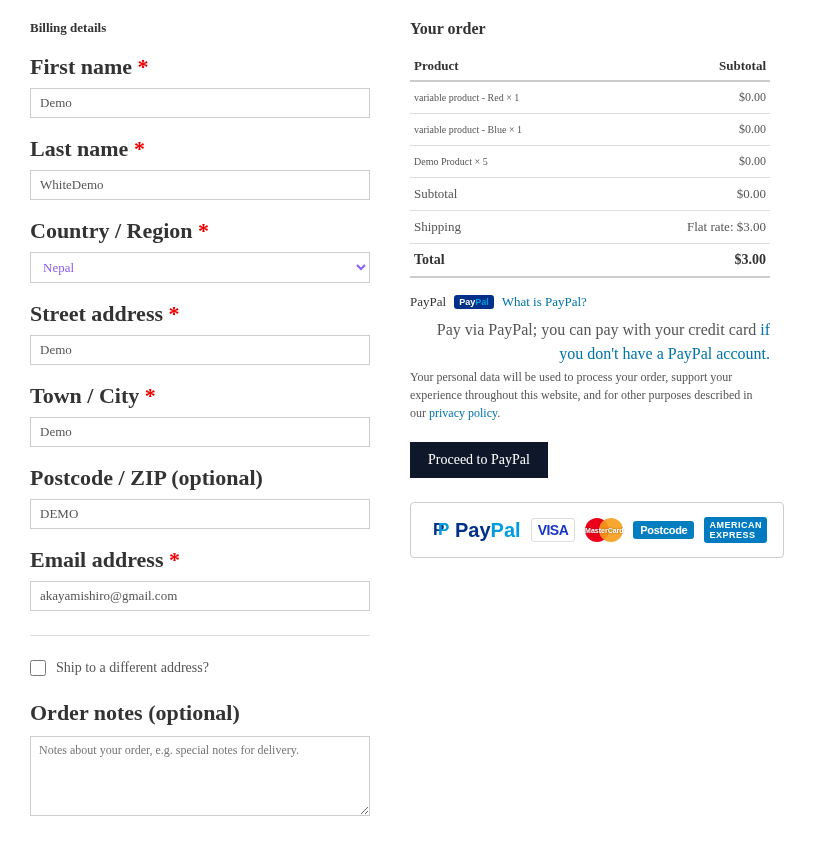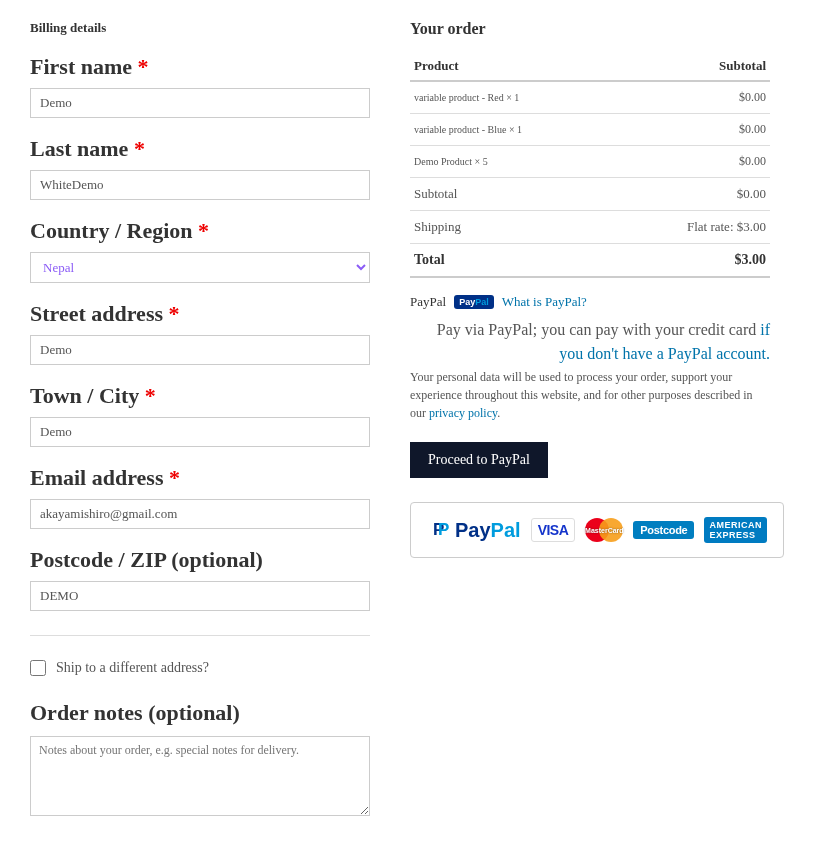--- a/index.html
+++ b/index.html
@@ -376,31 +376,31 @@
     <div class="field-group">
       <label class="field-label">
         <span>Town / City</span>
         <span class="required">*</span>
       </label>
       <input class="field-input" type="text" value="Demo" style="">
     </div>
 
     <div class="field-group">
       <label class="field-label">
+        <span>Postcode / ZIP (optional)</span>
+      </label>
+      <input class="field-input" type="text" value="DEMO" style="">
+    </div>
+
+    <div class="field-group">
+      <label class="field-label">
         <span>Email address</span>
         <span class="required">*</span>
       </label>
       <input class="field-input" type="email" value="akayamishiro@gmail.com" style="">
-    </div>
-
-    <div class="field-group">
-      <label class="field-label">
-        <span>Postcode / ZIP (optional)</span>
-      </label>
-      <input class="field-input" type="text" value="DEMO" style="">
     </div>
 
     <hr class="divider">
 
     <div class="ship-to-different">
       <input type="checkbox" class="ship-checkbox" style="">
       <span class="ship-label">Ship to a different address?</span>
     </div>
 
     <div>

